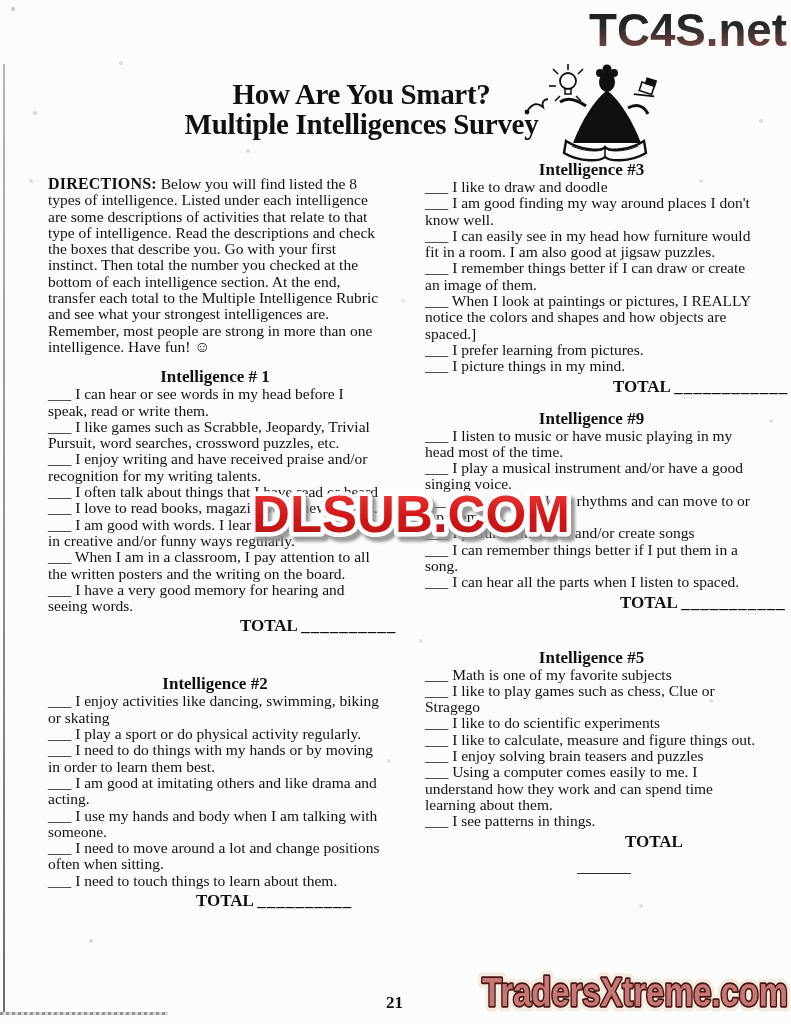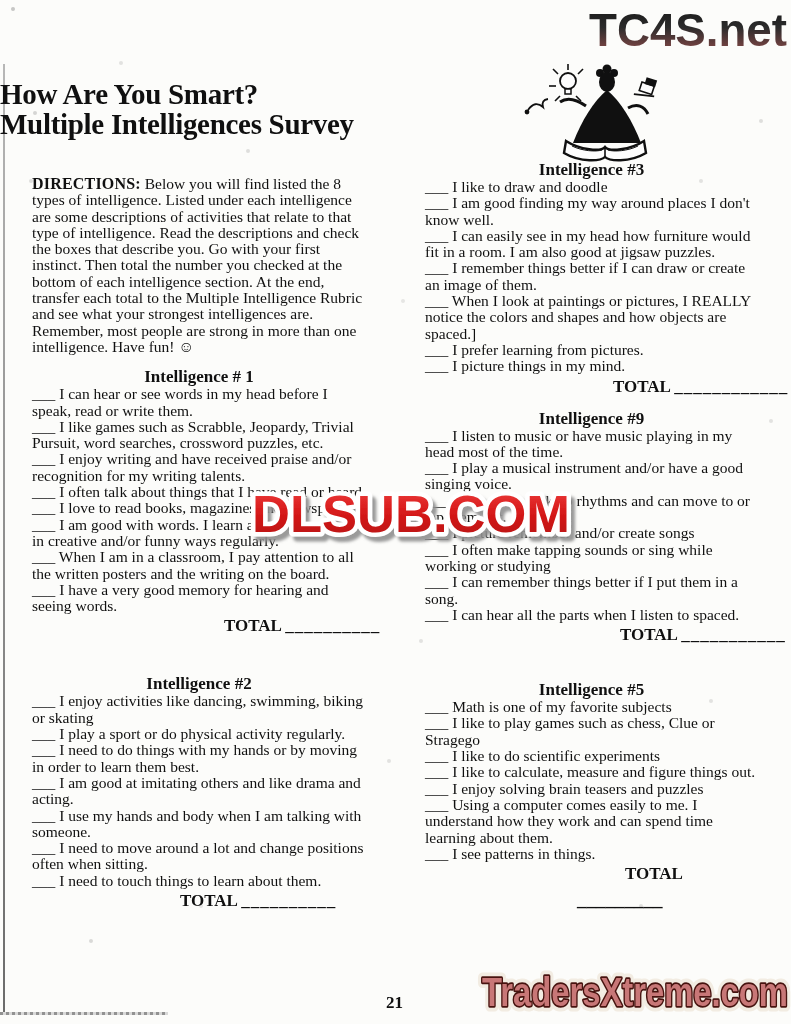--- a/index.html
+++ b/index.html
@@ -3,40 +3,40 @@
 <meta charset="utf-8">
 <style>
   html,body{margin:0;padding:0;background:#ffffff;}
   .page{
     position:relative;width:791px;height:1024px;overflow:hidden;
     background:#fcfcfa;
     font-family:"Liberation Serif",serif;color:#101010;
   }
   
   .col{position:absolute;font-size:15.5px;line-height:16.3px;}
-  .col-left{left:32px;top:176px;width:334px;}
+  .col-left{left:48px;top:176px;width:334px;}
   .col-right{left:425px;top:161px;width:333px;}
   .directions{margin:0 0 13px 0;}
   .directions b{font-size:16px;letter-spacing:.2px;}
   .sec-heading{margin:0;text-align:center;font-size:17px;line-height:18px;font-weight:bold;}
   .item{margin:0;}
   .total{font-weight:bold;font-size:17px;line-height:19px;margin:2px 0 0 0;white-space:nowrap;}
   .total .blank-line{letter-spacing:1px;}
   #sec1{margin-top:13px;}
   #sec2{margin-top:40px;}
   #sec4{margin-top:14px;}
   #sec5{margin-top:37px;}
   #sec1 .total{padding-left:192px;}
   #sec2 .total{padding-left:148px;}
   #sec3 .total{padding-left:188px;}
   #sec4 .total{padding-left:195px;text-align:right;}
   #sec5 .total-word{padding-left:200px;}
-  #sec5 .total-blank2{padding-left:152px;margin-top:9px;font-weight:bold;font-size:19px;}
-  
-  .title-block{position:absolute;left:0;top:79px;width:723px;text-align:left;
+  #sec5 .total-blank2{padding-left:152px;margin-top:9px;font-weight:bold;font-size:12px;}
+  
+  .title-block{position:absolute;left:0;top:79px;width:723px;text-align:center;
     font-weight:bold;font-size:29px;line-height:30px;letter-spacing:-.3px;}
   .tc4s{position:absolute;top:2px;right:0px;}
   .clipart{position:absolute;left:516px;top:64px;}
   
   .wm-center{position:absolute;left:243px;top:476px;}
   .wm-bottom{position:absolute;left:474px;top:960px;}
   .page-number{position:absolute;left:386px;top:993px;font-weight:bold;font-size:17px;}
   
   .edge-left{position:absolute;left:3px;top:64px;width:2px;height:948px;opacity:.7;
     background:linear-gradient(180deg,#9a9a9a 0%,#6b6b6b 40%,#2e2e2e 100%);}
@@ -170,21 +170,20 @@
       <p class="total"><span>TOTAL</span> <span class="blank-line">____________</span></p>
     </div>
 
     <div id="sec4">
       <h3 class="sec-heading">Intelligence #9</h3>
       <div>
           <p class="item">___ I listen to music or have music playing in my head most of the time.</p>
           <p class="item">___ I play a musical instrument and/or have a good singing voice.</p>
           <p class="item">___ I can easily pick up rhythms and can move to or tap them out.</p>
           <p class="item">___ I picture remember and/or create songs</p>
-          <p class="item">___ I often make tapping sounds or sing while working or studying</p>
           <p class="item">___ I can remember things better if I put them in a song.</p>
           <p class="item">___ I can hear all the parts when I listen to spaced.</p>
         </div>
       <p class="total"><span>TOTAL</span> <span class="blank-line">___________</span></p>
     </div>
 
     <div id="sec5">
       <h3 class="sec-heading">Intelligence #5</h3>
       <div>
           <p class="item">___ Math is one of my favorite subjects</p>

